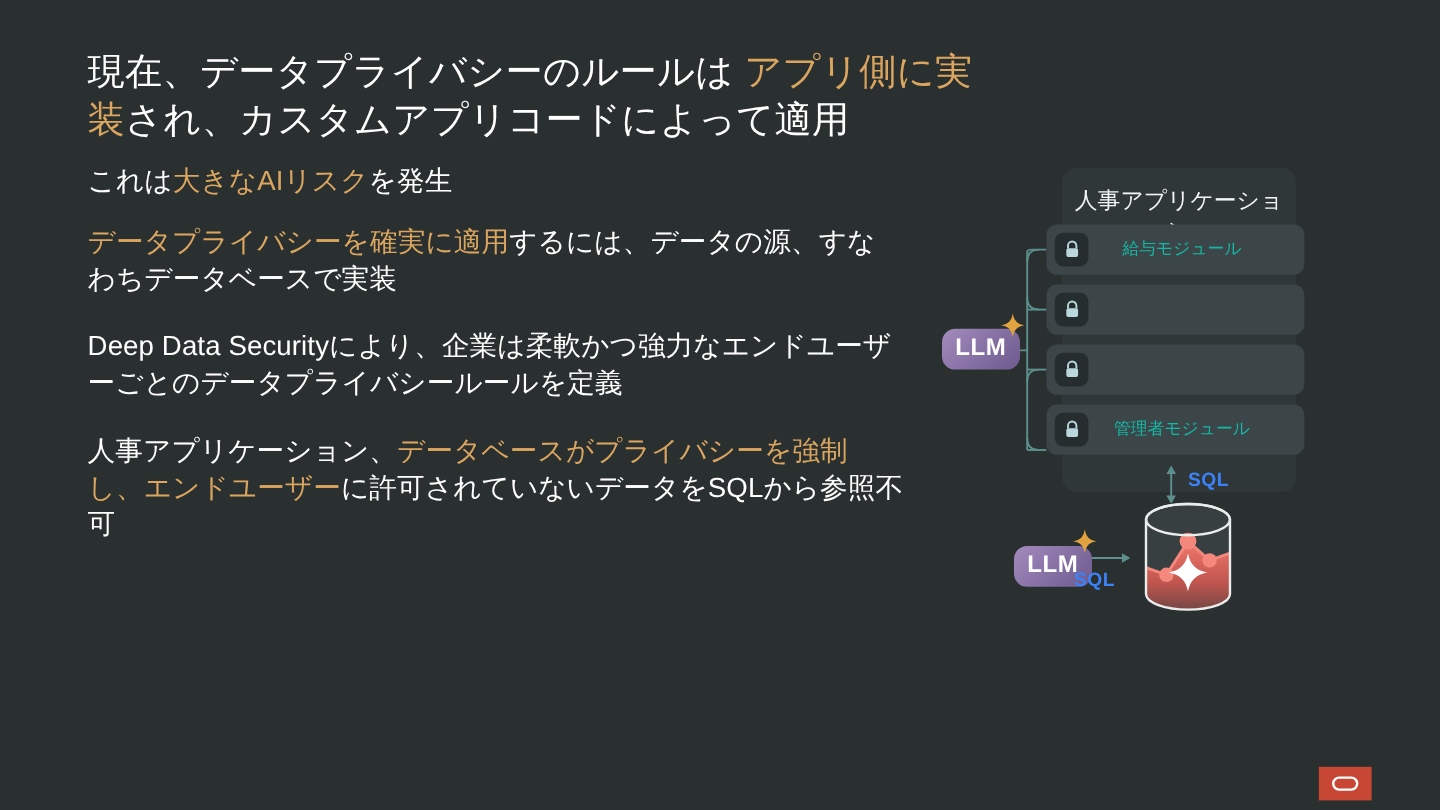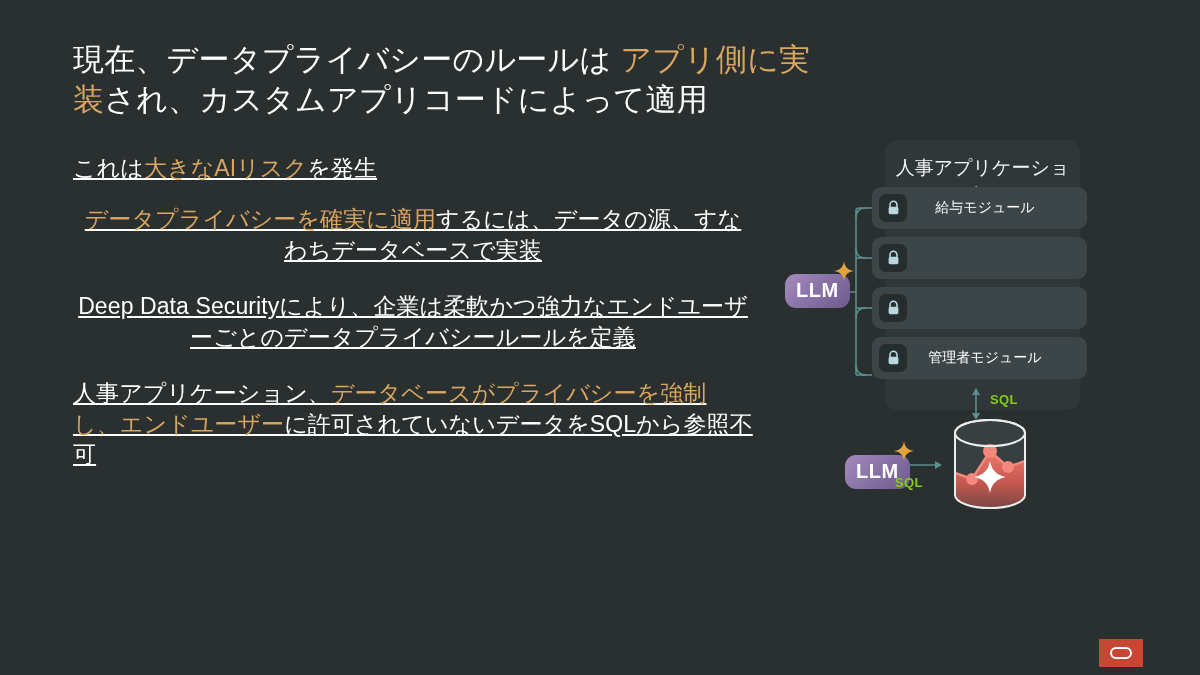--- a/index.html
+++ b/index.html
@@ -30,33 +30,32 @@
     line-height: 1.28;
     font-weight: 400;
     color: #ffffff;
     letter-spacing: 0.2px;
     margin: 0 0 0 0;
     width: 740px;
   }
   .accent { color: #d9a55f; }
 
   .body-block {
-    margin-top: 34px;
-    text-decoration: underline;
+    margin-top: 16px;
   }
   .para {
     font-size: 23px;
     line-height: 1.33;
     color: #ffffff;
     margin: 0 0 22px 0;
     width: 680px;
     letter-spacing: 0.1px;
   }
   .para.tight { margin-bottom: 20px; }
-  .para.gap-lg { margin-bottom: 26px; text-align: center; }
+  .para.gap-lg { margin-bottom: 26px; }
 
   
   .diagram {
     position: absolute;
     left: 760px;
     top: 120px;
     width: 420px;
     height: 440px;
   }
 
@@ -108,21 +107,21 @@
     background: #262d2f;
     display: flex;
     align-items: center;
     justify-content: center;
     flex: none;
   }
   .module-label {
     flex: 1;
     text-align: center;
     font-size: 14px;
-    color: #ffffff;
+    color: #14b8a6;
     padding-right: 24px;
     white-space: nowrap;
   }
 
   
   .bus { position: absolute; left: 0; top: 0; width: 420px; height: 440px; pointer-events: none; }
 
   
   .llm-badge {
     position: absolute;
@@ -141,23 +140,23 @@
   .llm-bottom { left: 85px; top: 335px; }
 
   .spark {
     position: absolute;
     pointer-events: none;
   }
 
   
   .sql-label {
     position: absolute;
-    font-size: 13px;
+    font-size: 16px;
     font-weight: bold;
-    color: #84cc16;
+    color: #3b82f6;
     letter-spacing: 0.4px;
   }
   .sql-vertical { left: 230px; top: 272px; }
   .sql-horizontal { left: 135px; top: 355px; }
 
   .db {
     position: absolute;
     left: 190px;
     top: 297px;
   }

